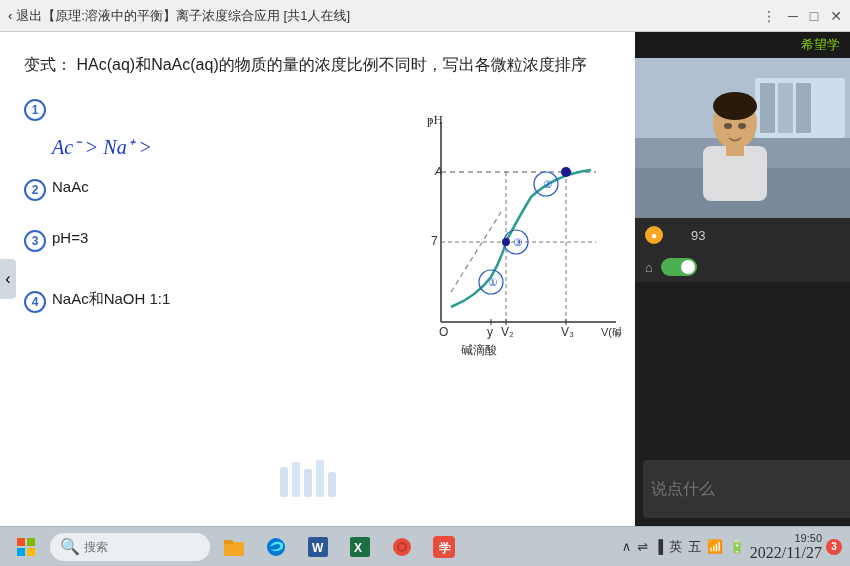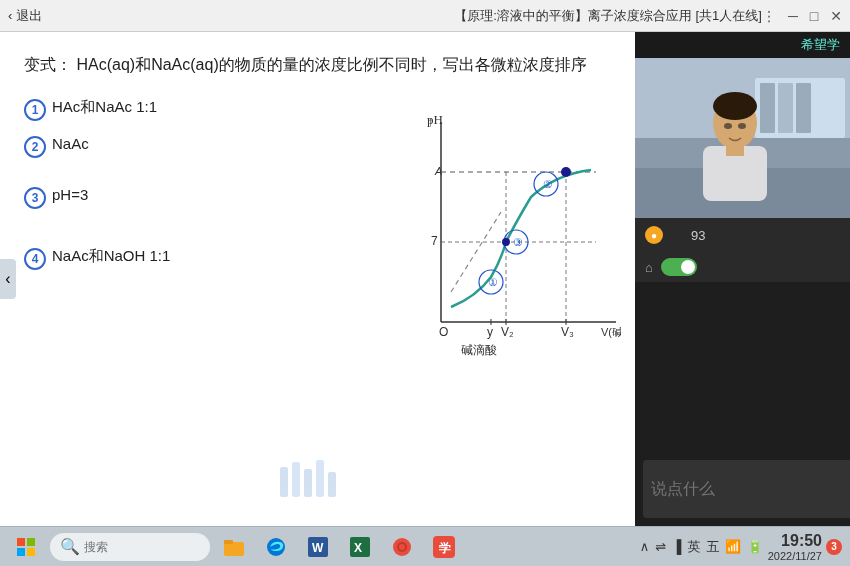--- a/index.html
+++ b/index.html
@@ -20,21 +20,21 @@
     }
     .titlebar-left { display: flex; align-items: center; gap: 8px; }
     .back-btn {
       font-size: 13px;
       color: #333;
       cursor: pointer;
       display: flex;
       align-items: center;
       gap: 4px;
     }
-    .titlebar-center { flex: 1; text-align: right; font-size: 13px; color: #333; }
+    .titlebar-center { flex: 1; text-align: left; font-size: 13px; color: #333; }
     .titlebar-right { display: flex; gap: 12px; align-items: center; }
     .titlebar-right span { font-size: 14px; cursor: pointer; color: #555; }
 
     
     .main-content {
       display: flex;
       flex: 1;
       overflow: hidden;
     }
 
@@ -130,21 +130,21 @@
       width: 215px;
       background: #2a2a2a;
       display: flex;
       flex-direction: column;
       flex-shrink: 0;
     }
 
     .brand-header {
       background: #1a1a1a;
       padding: 4px 10px;
-      color: #5eead4;
+      color: #84cc16;
       font-size: 13px;
       display: flex;
       align-items: center;
       justify-content: flex-end;
     }
 
     .camera-feed {
       width: 100%;
       height: 160px;
       background: #555;
@@ -314,22 +314,22 @@
       margin-left: auto;
       display: flex;
       align-items: center;
       gap: 4px;
       font-size: 11px;
       color: #333;
     }
 
     .sys-icons { display: flex; align-items: center; gap: 6px; font-size: 13px; color: #333; }
     .time-display { text-align: right; }
-    .time-display .time { font-size: 16px; font-weight: bold; }
-    .time-display .date { font-size: 11px; }
+    .time-display .time { font-size: 11px; font-weight: normal; }
+    .time-display .date { font-size: 16px; font-family: Liberation Serif, serif; }
 
     .notif-badge {
       width: 16px;
       height: 16px;
       background: #e74c3c;
       border-radius: 50%;
       display: flex;
       align-items: center;
       justify-content: center;
       color: white;
@@ -372,23 +372,23 @@
       </div>
 
       <div class="whiteboard">
 
         <div class="question-title">变式：  HAc(aq)和NaAc(aq)的物质的量的浓度比例不同时，写出各微粒浓度排序</div>
 
         <div class="items-list">
 
           <div class="item-row">
             <div class="item-num">1</div>
-            <span>HAc和NaAc 1:1</span>
           </div>
 
+          <div class="handwritten">Ac⁻ &gt; Na⁺ &gt;</div>
 
           <div class="item-row" style="margin-top:6px;">
             <div class="item-num">2</div>
             <span>NaAc</span>
           </div>
 
           <div class="item-row" style="margin-top:20px;">
             <div class="item-num">3</div>
             <span>pH=3</span>
           </div>

